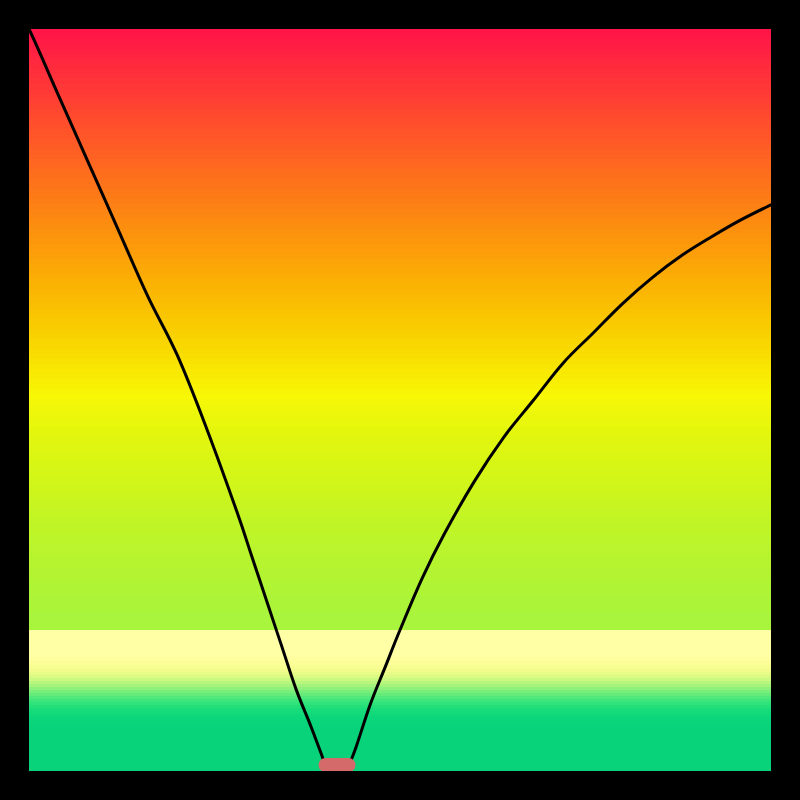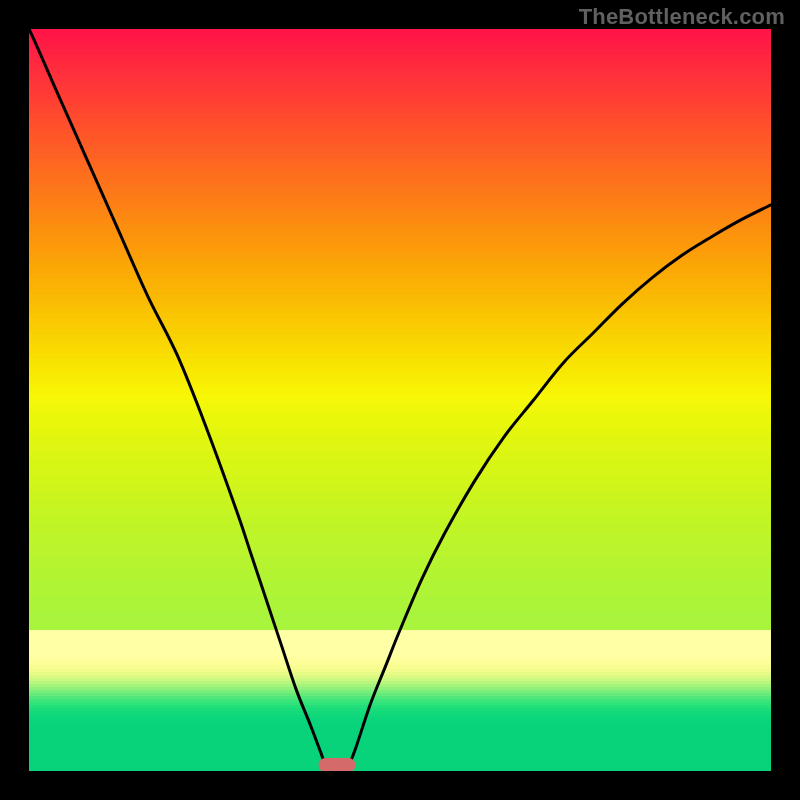--- a/index.html
+++ b/index.html
@@ -194,14 +194,13 @@
         <div class="grad-row" style="height: 4px; background: rgb(8, 211, 123);"></div>
         <div class="grad-row" style="height: 4px; background: rgb(8, 211, 123);"></div>
         <div class="grad-row" style="height: 32px; background: rgb(8, 211, 123);"></div>
       </div>
     <svg class="curve" viewBox="0 0 742 742" preserveAspectRatio="none">
       <path id="path-left" fill="none" stroke="#000000" stroke-width="3" stroke-linecap="round" d="M -6 -6 C -4.92 -4.92, -6.4224 -13.100399999999995, 0 0 C 6.4224 13.100399999999995, 18.9952 42.73919999999996, 29.68 66.77999999999997 C 40.3648 90.82079999999999, 48.675200000000004 109.51920000000004, 59.36 133.56000000000006 C 70.0448 157.60080000000008, 78.3552 176.29920000000004, 89.03999999999999 200.34000000000003 C 99.72479999999999 224.38080000000002, 108.0352 244.4148, 118.72 267.12 C 129.4048 289.8252, 137.7152 302.43919999999997, 148.4 326.47999999999996 C 159.0848 350.52079999999995, 167.3952 372.6324, 178.07999999999998 400.68 C 188.76479999999998 428.7276, 199.74640000000002 459.5948, 207.76000000000002 482.3 C 215.77360000000002 505.0052, 217.2576 510.79280000000006, 222.6 526.82 C 227.9424 542.8472, 232.0976 555.3128, 237.44 571.34 C 242.7824 587.3672, 246.93760000000003 599.8328, 252.28000000000003 615.86 C 257.6224 631.8872, 261.7776 645.6884, 267.12 660.38 C 272.4624 675.0716, 277.2854 685.4596, 281.96 697.48 C 286.6346 709.5004, 290.15168000000006 719.1464, 293.09000000000003 727.16 C 296.02832 735.1736, 297.34908 739.3288, 298.284 742"></path>
       <path id="path-right" fill="none" stroke="#000000" stroke-width="3" stroke-linecap="round" d="M 317.576 742 C 319.17872 737.9932, 322.20608000000004 731.7604, 326.48 719.74 C 330.75392 707.7196, 335.9776 689.9116, 341.32 675.22 C 346.6624 660.5284, 350.81759999999997 651.476, 356.15999999999997 638.12 C 361.50239999999997 624.764, 364.322 617.0472, 371 601.02 C 377.678 584.9928, 385.24640000000005 566.4427999999999, 393.26000000000005 549.0799999999999 C 401.27360000000004 531.7171999999999, 406.17080000000004 521.9227999999999, 415.52000000000004 504.56 C 424.86920000000003 487.1972, 434.5152 469.9828, 445.2 452.62 C 455.8848 435.2572, 464.1952 422.79159999999996, 474.88 408.09999999999997 C 485.5648 393.4084, 493.87520000000006 384.356, 504.56000000000006 371 C 515.2448 357.644, 523.5552 345.9204, 534.24 333.9 C 544.9248 321.8796, 553.2352 314.9048, 563.92 304.22 C 574.6048 293.53520000000003, 582.9152 284.557, 593.6 274.54 C 604.2848 264.523, 612.5952 257.2514, 623.28 248.57 C 633.9648 239.8886, 642.2752 233.65580000000006, 652.96 226.31000000000006 C 663.6448 218.96420000000006, 671.9552 214.17088, 682.64 207.76 C 693.3248 201.34911999999997, 701.6351999999999 196.43707999999995, 712.3199999999999 190.69399999999996 C 723.0047999999999 184.95091999999997, 736.6576 178.52520000000004, 742 175.85400000000004"></path>
     </svg>
     <div class="marker" id="marker" style="left: 307.93px; top: 736.064px; background: rgb(212, 106, 106);"></div>
   </div>
-  <div class="watermark">TheBottleneck.com</div>
 </div>
 
 </body></html>

